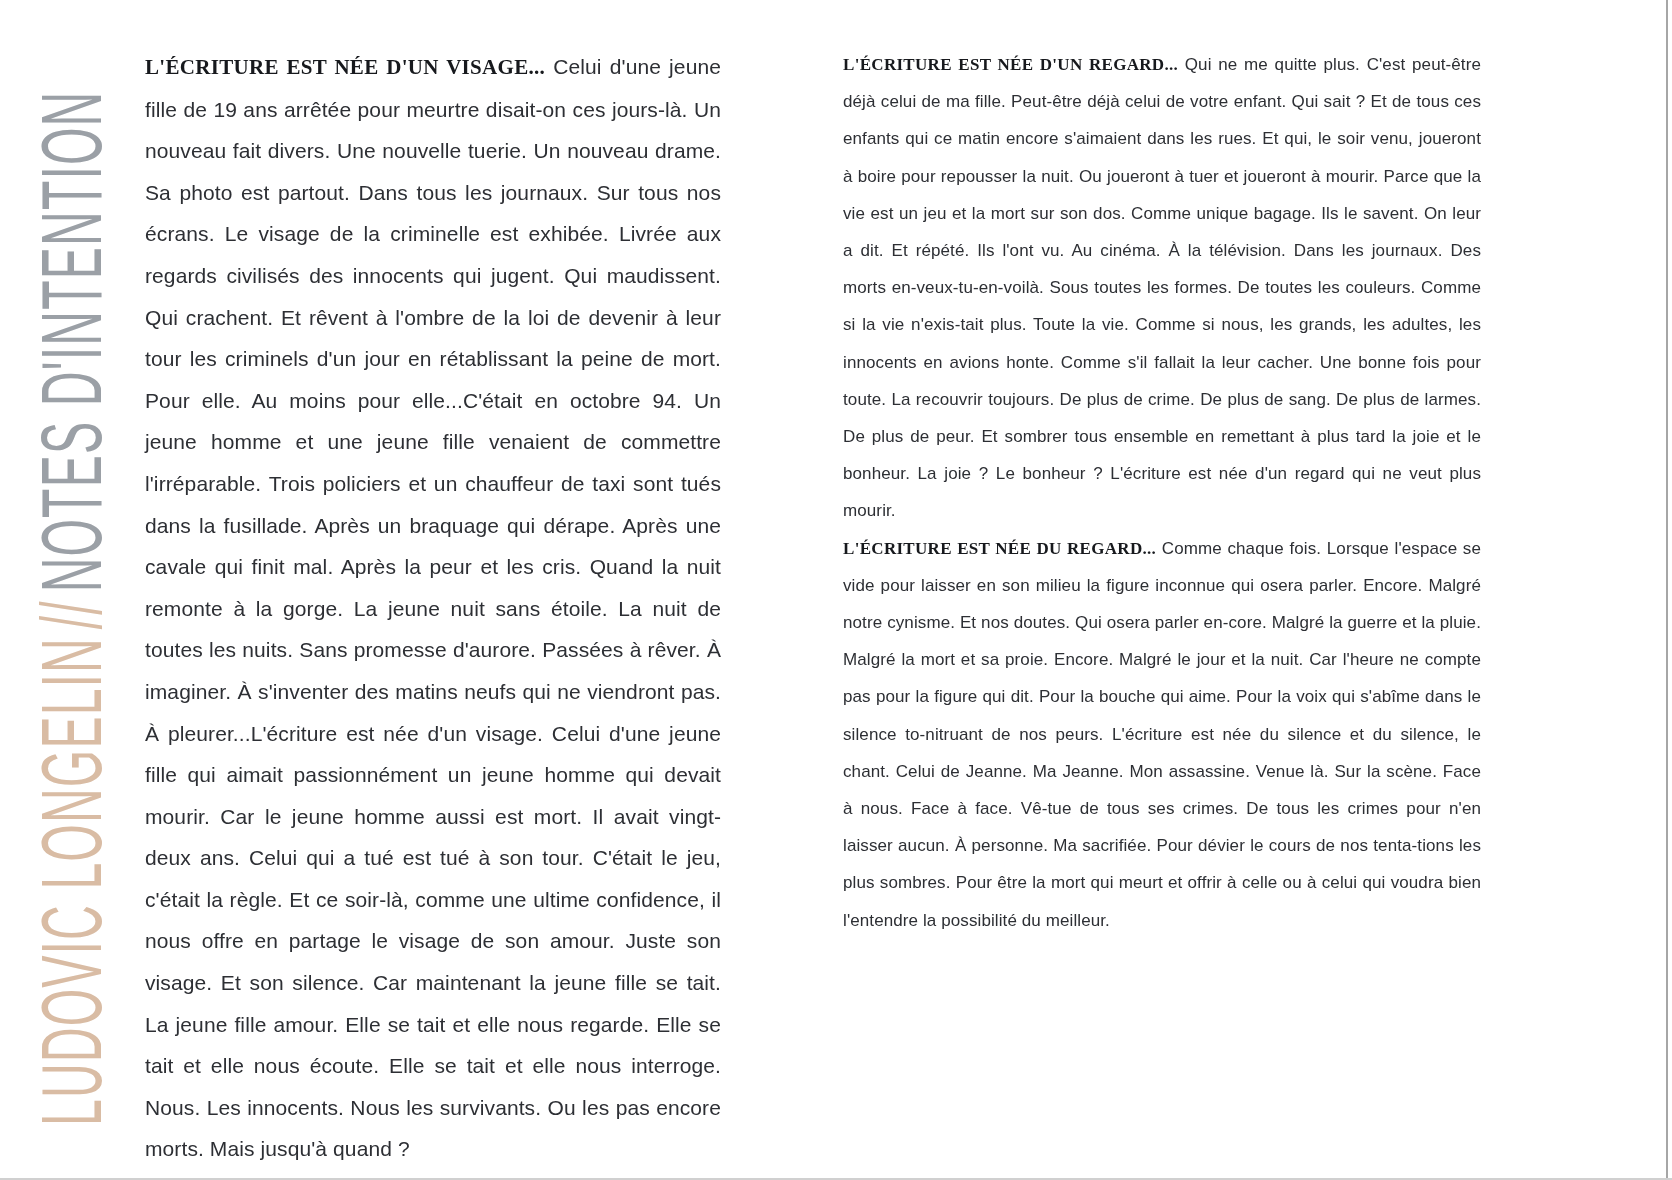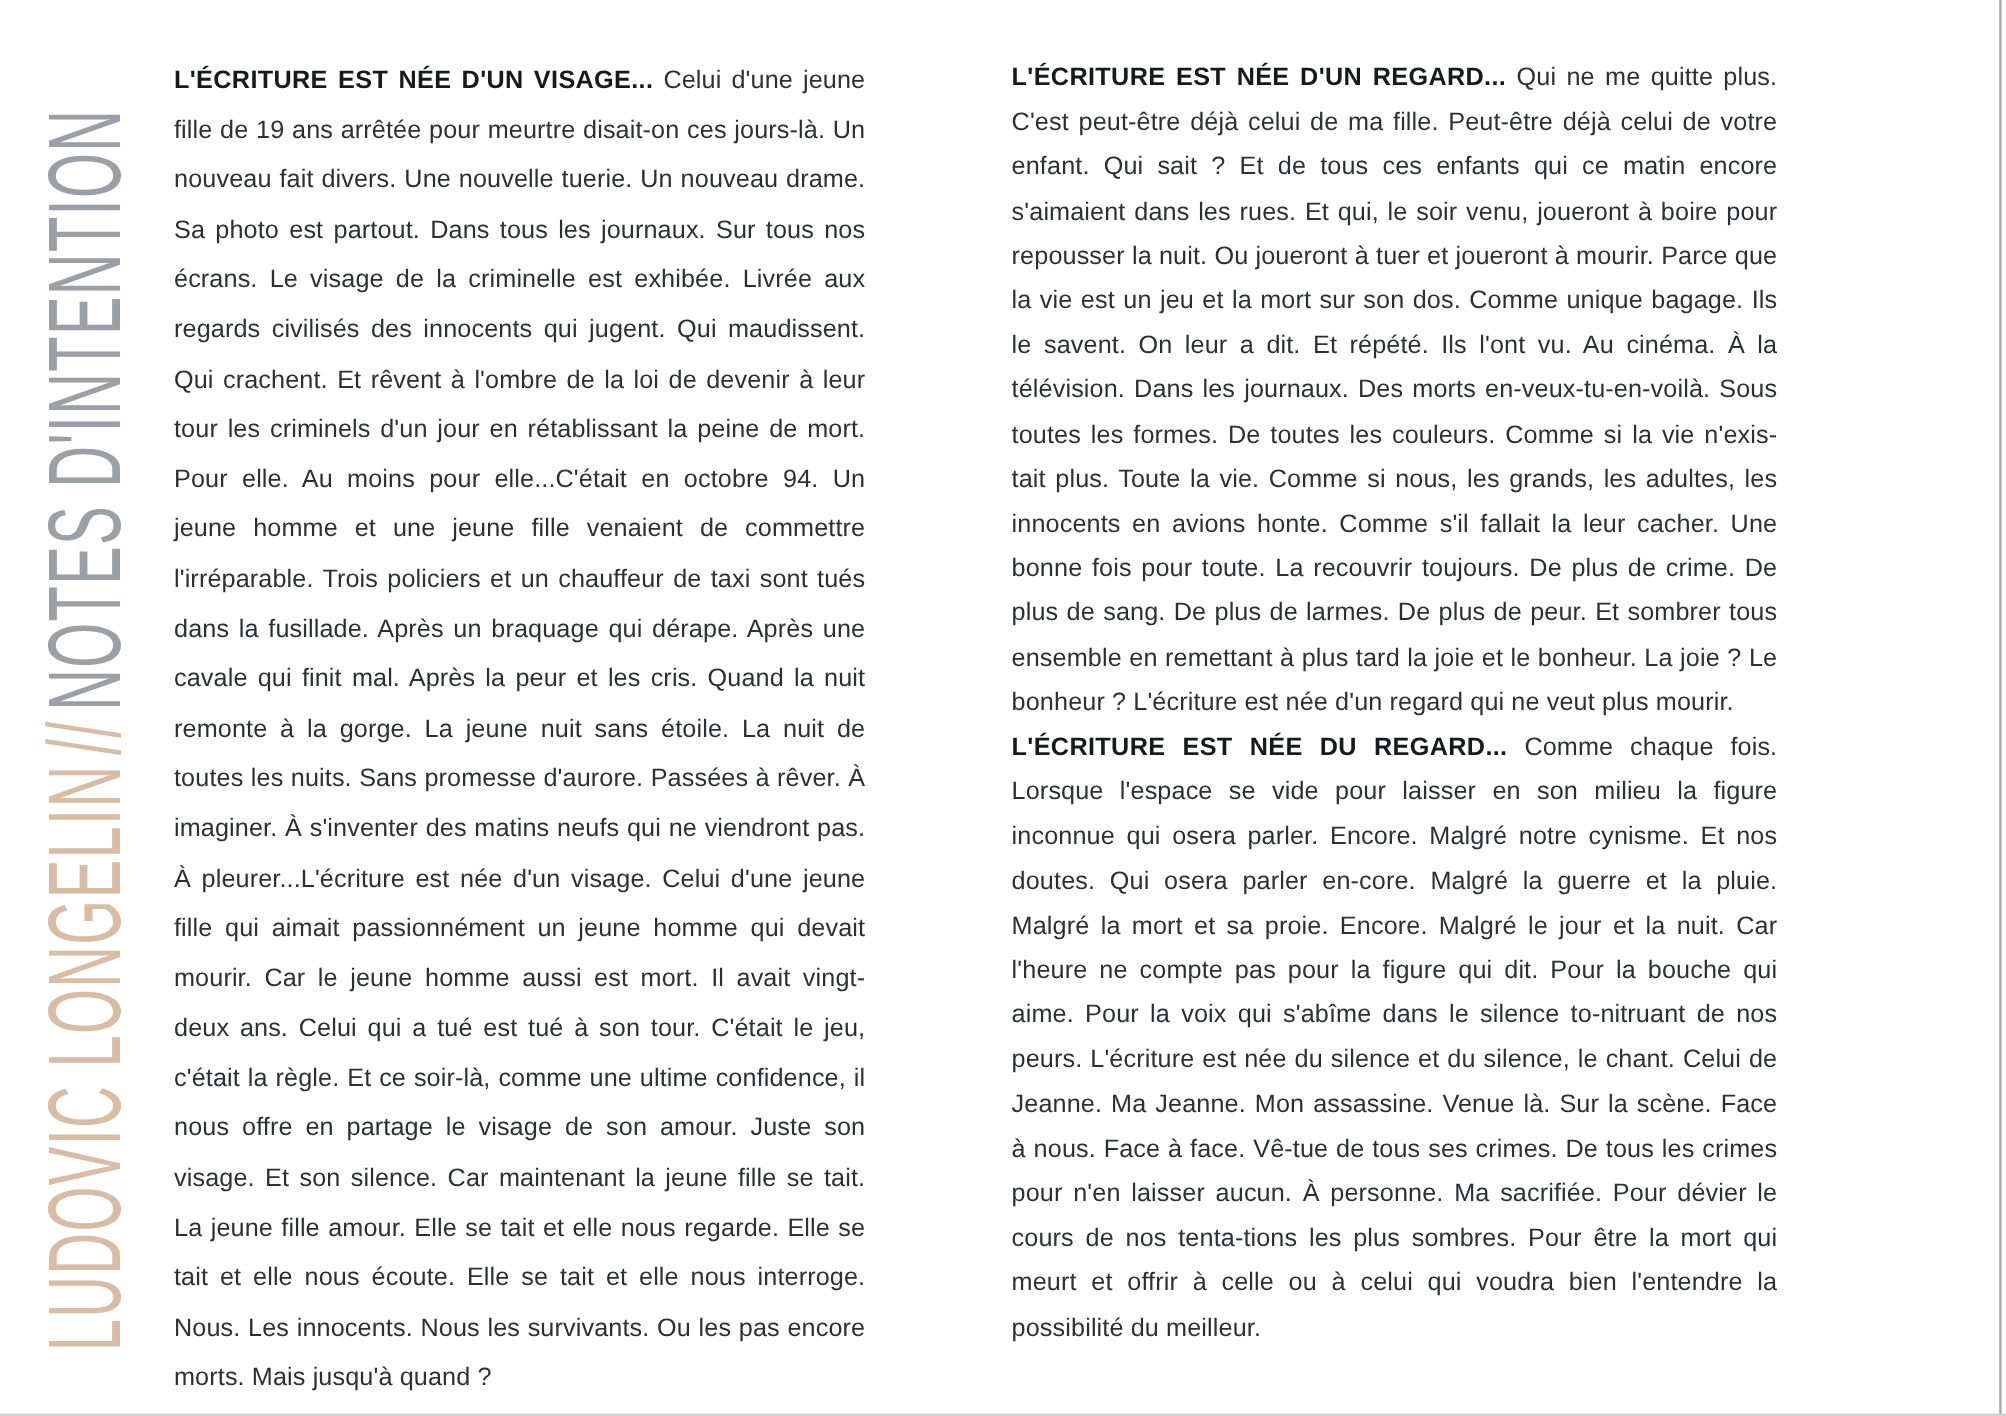--- a/index.html
+++ b/index.html
@@ -53,27 +53,28 @@
   .col p { margin: 0; padding: 0; }
   .col-left {
     left: 145px;
     width: 576px;
     font-size: 21px;
     line-height: 41.6px;
   }
   .col-right {
     left: 843px;
     width: 638px;
-    font-size: 21px;
+    font-size: 17px;
     line-height: 37.2px;
   }
   .lead {
     font-weight: 700;
     color: #17191d;
     letter-spacing: 0.3px;
+    font-family: Liberation Serif, serif;
   }
 
   
   .edge-right {
     position: absolute;
     right: 4px;
     top: 0;
     width: 2px;
     height: 1180px;
   }

